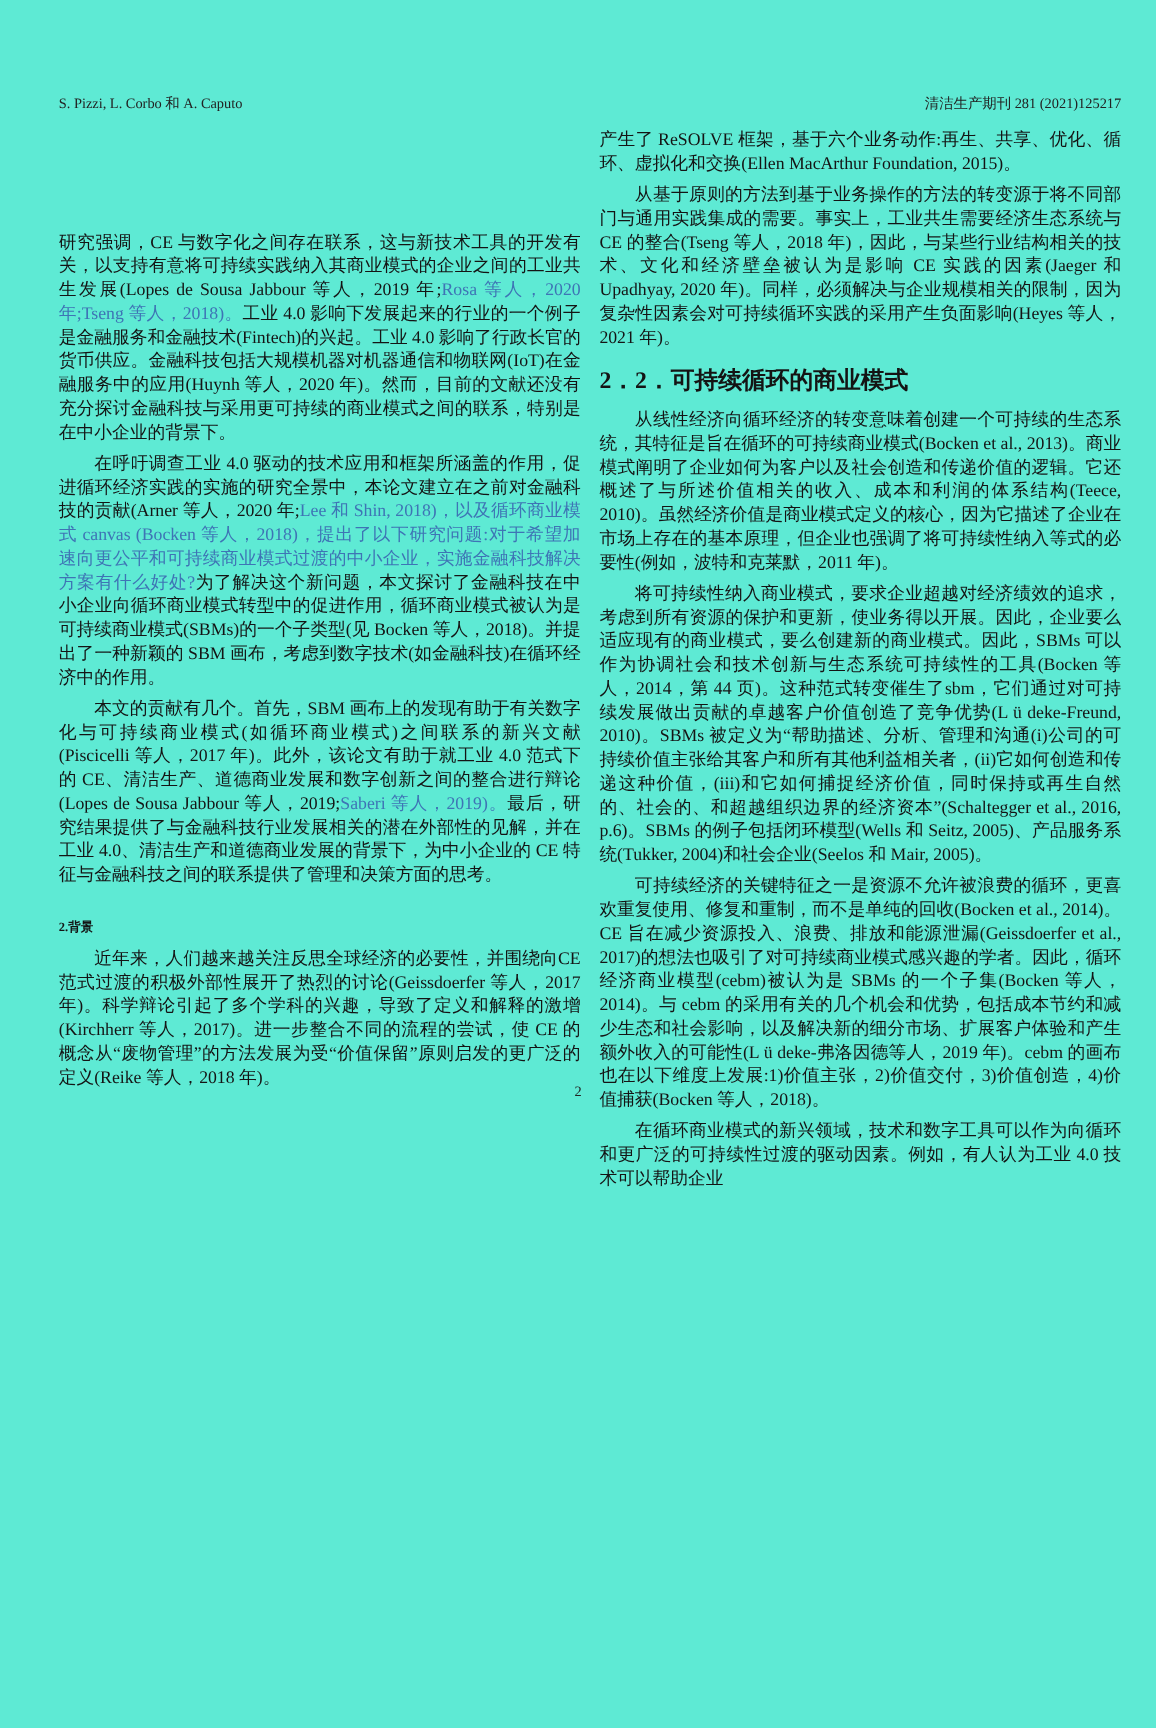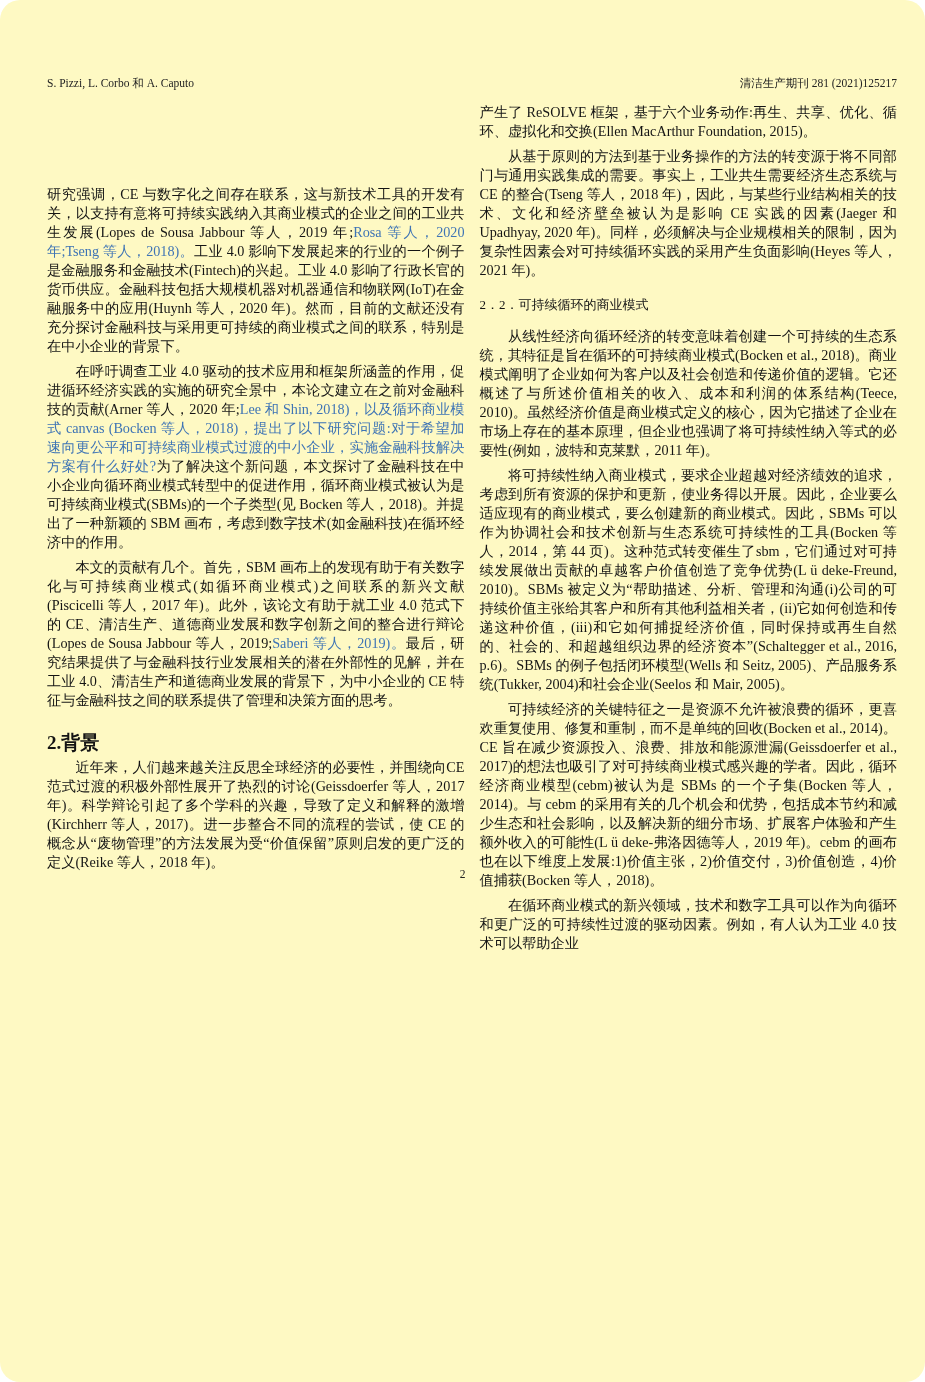--- a/index.html
+++ b/index.html
@@ -12,22 +12,21 @@
     height: 1382px;
     font-family: "Liberation Serif", "DejaVu Serif", serif;
     color: #141414;
     overflow: hidden;
     position: relative;
   }
   .page {
     position: relative;
     width: 925px;
     height: 1382px;
-    background: #fef9c3;
-    border-radius: 20px;
+    background: #5eead4;
   }
   .header {
     display: flex;
     justify-content: space-between;
     align-items: baseline;
     padding: 76px 28px 0 47px;
     font-size: 11.5px;
     line-height: 14px;
     color: #222222;
   }
@@ -47,28 +46,28 @@
   .col p.para {
     margin: 6px 0 0 0;
   }
   .col p.para.first {
     margin-top: 0;
   }
   .col p.indent {
     text-indent: 2em;
   }
   .col h2.section {
-    font-size: 19px;
+    font-size: 10px;
     font-weight: bold;
     margin: 23px 0 0 0;
     line-height: 19px;
   }
   .col h3.subsection {
-    font-size: 13px;
-    font-weight: normal;
+    font-size: 19px;
+    font-weight: bold;
     margin: 15px 0 13px 0;
     line-height: 19px;
   }
   .link {
     color: var(--link-color, #3e74b5);
     cursor: pointer;
   }
   .page-number {
     position: absolute;
     left: 0;
@@ -94,21 +93,21 @@
         <p class="para first"><span>研究强调，CE 与数字化之间存在联系，这与新技术工具的开发有关，以支持有意将可持续实践纳入其商业模式的企业之间的工业共生发展(Lopes de Sousa Jabbour 等人，2019 年;</span><span class="link">Rosa 等人，2020 年;Tseng 等人，2018)。</span><span>工业 4.0 影响下发展起来的行业的一个例子是金融服务和金融技术(Fintech)的兴起。工业 4.0 影响了行政长官的货币供应。金融科技包括大规模机器对机器通信和物联网(IoT)在金融服务中的应用(Huynh 等人，2020 年)。然而，目前的文献还没有充分探讨金融科技与采用更可持续的商业模式之间的联系，特别是在中小企业的背景下。</span></p>
         <p class="para indent"><span>在呼吁调查工业 4.0 驱动的技术应用和框架所涵盖的作用，促进循环经济实践的实施的研究全景中，本论文建立在之前对金融科技的贡献(Arner 等人，2020 年;</span><span class="link">Lee 和  Shin, 2018)，以及循环商业模式  canvas (Bocken 等人，2018)，提出了以下研究问题:对于希望加速向更公平和可持续商业模式过渡的中小企业，实施金融科技解决方案有什么好处?</span><span>为了解决这个新问题，本文探讨了金融科技在中小企业向循环商业模式转型中的促进作用，循环商业模式被认为是可持续商业模式(SBMs)的一个子类型(见  Bocken 等人，2018)。并提出了一种新颖的  SBM 画布，考虑到数字技术(如金融科技)在循环经济中的作用。</span></p>
         <p class="para indent"><span>本文的贡献有几个。首先，SBM 画布上的发现有助于有关数字化与可持续商业模式(如循环商业模式)之间联系的新兴文献(Piscicelli 等人，2017 年)。此外，该论文有助于就工业 4.0 范式下的  CE、清洁生产、道德商业发展和数字创新之间的整合进行辩论(Lopes de Sousa Jabbour 等人，2019;</span><span class="link">Saberi 等人，2019)。</span><span>最后，研究结果提供了与金融科技行业发展相关的潜在外部性的见解，并在工业 4.0、清洁生产和道德商业发展的背景下，为中小企业的  CE 特征与金融科技之间的联系提供了管理和决策方面的思考。</span></p>
         <h2 class="section">2.背景</h2>
         <p class="para indent"><span>近年来，人们越来越关注反思全球经济的必要性，并围绕向CE 范式过渡的积极外部性展开了热烈的讨论(Geissdoerfer 等人，2017 年)。科学辩论引起了多个学科的兴趣，导致了定义和解释的激增(Kirchherr 等人，2017)。进一步整合不同的流程的尝试，使  CE 的概念从“废物管理”的方法发展为受“价值保留”原则启发的更广泛的定义(Reike 等人，2018 年)。</span></p>
       </div>
     <div class="col">
         <p class="para first"><span>产生了  ReSOLVE 框架，基于六个业务动作:再生、共享、优化、循环、虚拟化和交换(Ellen MacArthur Foundation, 2015)。</span></p>
         <p class="para indent"><span>从基于原则的方法到基于业务操作的方法的转变源于将不同部门与通用实践集成的需要。事实上，工业共生需要经济生态系统与  CE 的整合(Tseng 等人，2018 年)，因此，与某些行业结构相关的技术、文化和经济壁垒被认为是影响  CE 实践的因素(Jaeger 和  Upadhyay, 2020 年)。同样，必须解决与企业规模相关的限制，因为复杂性因素会对可持续循环实践的采用产生负面影响(Heyes 等人，2021 年)。</span></p>
         <h3 class="subsection">2．2．可持续循环的商业模式</h3>
-        <p class="para indent"><span>从线性经济向循环经济的转变意味着创建一个可持续的生态系统，其特征是旨在循环的可持续商业模式(Bocken et al., 2018)。商业模式阐明了企业如何为客户以及社会创造和传递价值的逻辑。它还概述了与所述价值相关的收入、成本和利润的体系结构(Teece, 2010)。虽然经济价值是商业模式定义的核心，因为它描述了企业在市场上存在的基本原理，但企业也强调了将可持续性纳入等式的必要性(例如，波特和克莱默，2011 年)。</span></p>
+        <p class="para indent"><span>从线性经济向循环经济的转变意味着创建一个可持续的生态系统，其特征是旨在循环的可持续商业模式(Bocken et al., 2013)。商业模式阐明了企业如何为客户以及社会创造和传递价值的逻辑。它还概述了与所述价值相关的收入、成本和利润的体系结构(Teece, 2010)。虽然经济价值是商业模式定义的核心，因为它描述了企业在市场上存在的基本原理，但企业也强调了将可持续性纳入等式的必要性(例如，波特和克莱默，2011 年)。</span></p>
         <p class="para indent"><span>将可持续性纳入商业模式，要求企业超越对经济绩效的追求，考虑到所有资源的保护和更新，使业务得以开展。因此，企业要么适应现有的商业模式，要么创建新的商业模式。因此，SBMs 可以作为协调社会和技术创新与生态系统可持续性的工具(Bocken 等人，2014，第  44 页)。这种范式转变催生了sbm，它们通过对可持续发展做出贡献的卓越客户价值创造了竞争优势(L ü deke-Freund, 2010)。SBMs 被定义为“帮助描述、分析、管理和沟通(i)公司的可持续价值主张给其客户和所有其他利益相关者，(ii)它如何创造和传递这种价值，(iii)和它如何捕捉经济价值，同时保持或再生自然的、社会的、和超越组织边界的经济资本”(Schaltegger et al.,  2016, p.6)。SBMs 的例子包括闭环模型(Wells 和  Seitz, 2005)、产品服务系统(Tukker, 2004)和社会企业(Seelos 和  Mair, 2005)。</span></p>
         <p class="para indent"><span>可持续经济的关键特征之一是资源不允许被浪费的循环，更喜欢重复使用、修复和重制，而不是单纯的回收(Bocken et al., 2014)。CE 旨在减少资源投入、浪费、排放和能源泄漏(Geissdoerfer et al.,  2017)的想法也吸引了对可持续商业模式感兴趣的学者。因此，循环经济商业模型(cebm)被认为是  SBMs 的一个子集(Bocken 等人，2014)。与  cebm 的采用有关的几个机会和优势，包括成本节约和减少生态和社会影响，以及解决新的细分市场、扩展客户体验和产生额外收入的可能性(L ü deke-弗洛因德等人，2019 年)。cebm 的画布也在以下维度上发展:1)价值主张，2)价值交付，3)价值创造，4)价值捕获(Bocken 等人，2018)。</span></p>
         <p class="para indent"><span>在循环商业模式的新兴领域，技术和数字工具可以作为向循环和更广泛的可持续性过渡的驱动因素。例如，有人认为工业  4.0 技术可以帮助企业</span></p>
       </div>
   </div>
 
   <div class="page-number">2</div>
 
 </div>
 

